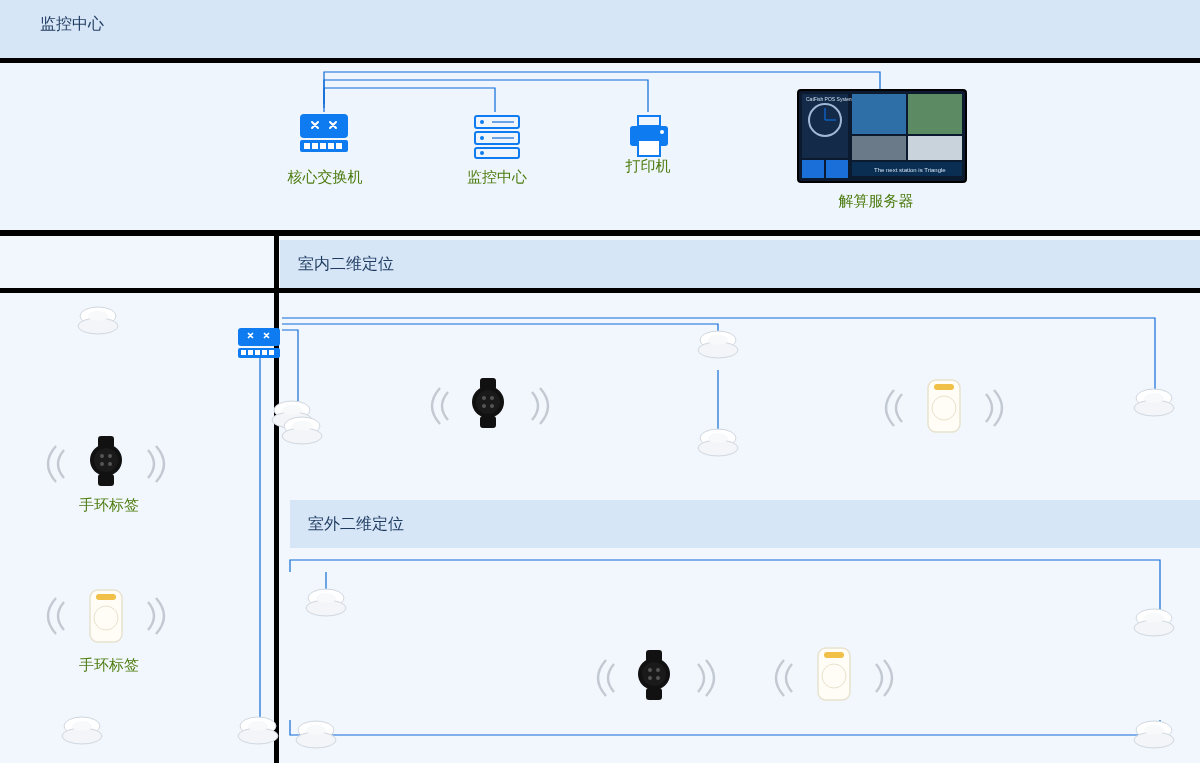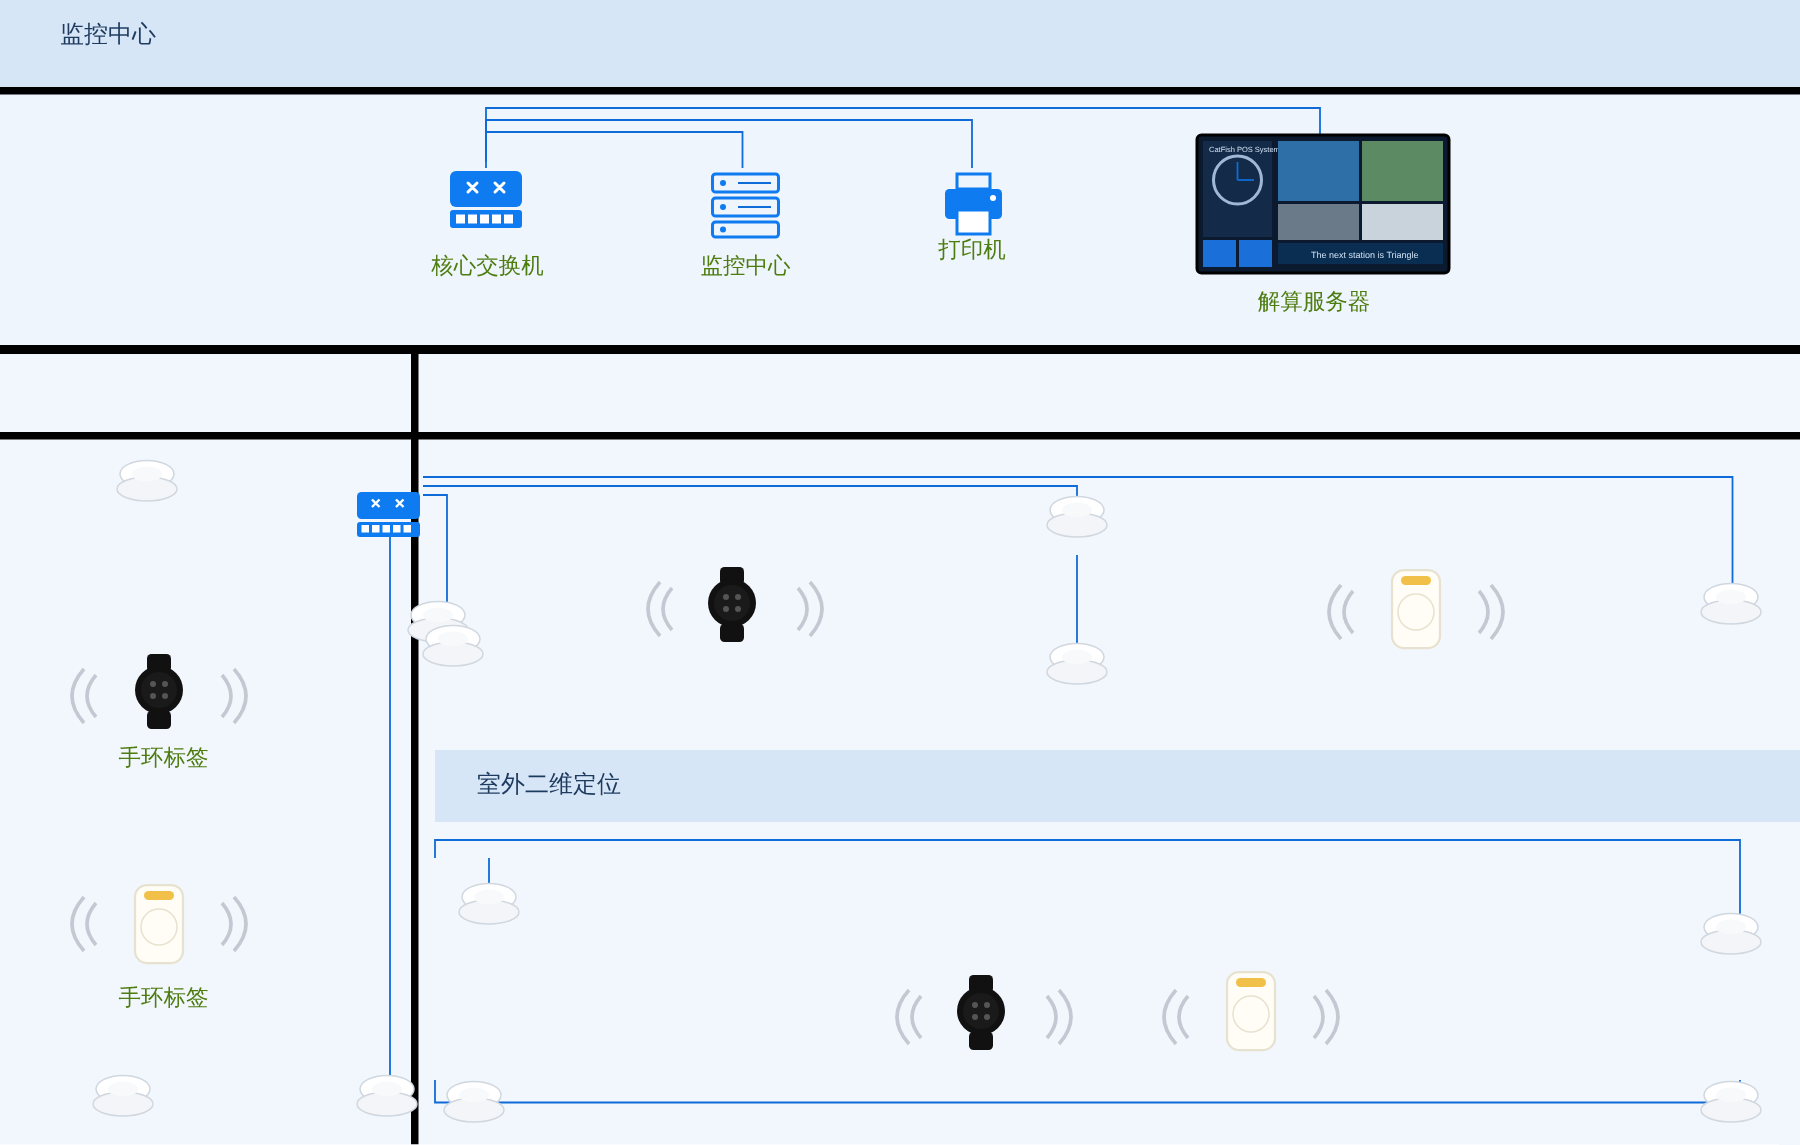--- a/index.html
+++ b/index.html
@@ -9,21 +9,21 @@
   
   .bg { position: absolute; left: 0; width: 1200px; background: #e8f1fb; }
   .bg-a { top: 0;   height: 60px;  background:#d7e6f7; }
   .bg-b { top: 60px; height: 170px; background:#eef5fd; }
   .bg-c { top: 230px; height: 533px; background:#f2f7fd; }
 
   .title-band { position:absolute; height:48px; line-height:48px; padding-left:18px; font-size:16px; color:#1d3a5f; background:#d7e6f7; }
   .band-main { left:0; top:0; width:1200px;padding-left:40px; }
   .band-left { left:0; top:240px; width:280px; }
   .band-right{ left:280px; top:240px; width:920px; }
-  .band-outdoor { position:absolute; left:290px; top:500px; width:910px; height:48px; line-height:48px; padding-left:28px; font-size:16px; color:#1d3a5f; background:#d7e6f7; }
+  .band-outdoor { position:absolute; left:290px; top:500px; width:910px; height:48px; line-height:48px; padding-left:18px; font-size:16px; color:#1d3a5f; background:#d7e6f7; }
 
   
   .sep { position:absolute; background:#000; }
   .sep-h1 { left:0; top:58px;  width:1200px; height:5px; }
   .sep-h2 { left:0; top:230px; width:1200px; height:6px; }
   .sep-h3 { left:0; top:288px; width:1200px; height:5px; }
   .sep-v  { left:274px; top:236px; width:5px; height:527px; }
 
   .label { position:absolute; font-size:15px; color:#4d7c0f; text-align:center; }
 
@@ -38,20 +38,21 @@
 </head>
 <body>
 
 <div class="stage">
 
   <div class="bg bg-a"></div>
   <div class="bg bg-b"></div>
   <div class="bg bg-c"></div>
 
   <div class="title-band band-main">监控中心</div>
+  <div class="title-band band-right">室内二维定位</div>
   <div class="band-outdoor">室外二维定位</div>
 
   <div class="sep sep-h1"></div>
   <div class="sep sep-h2"></div>
   <div class="sep sep-h3"></div>
   <div class="sep sep-v"></div>
 
   <svg width="1200" height="763" style="position:absolute;left:0;top:0;pointer-events:none">
 
     <polyline points="324,112 324,88 495,88 495,112"></polyline>

